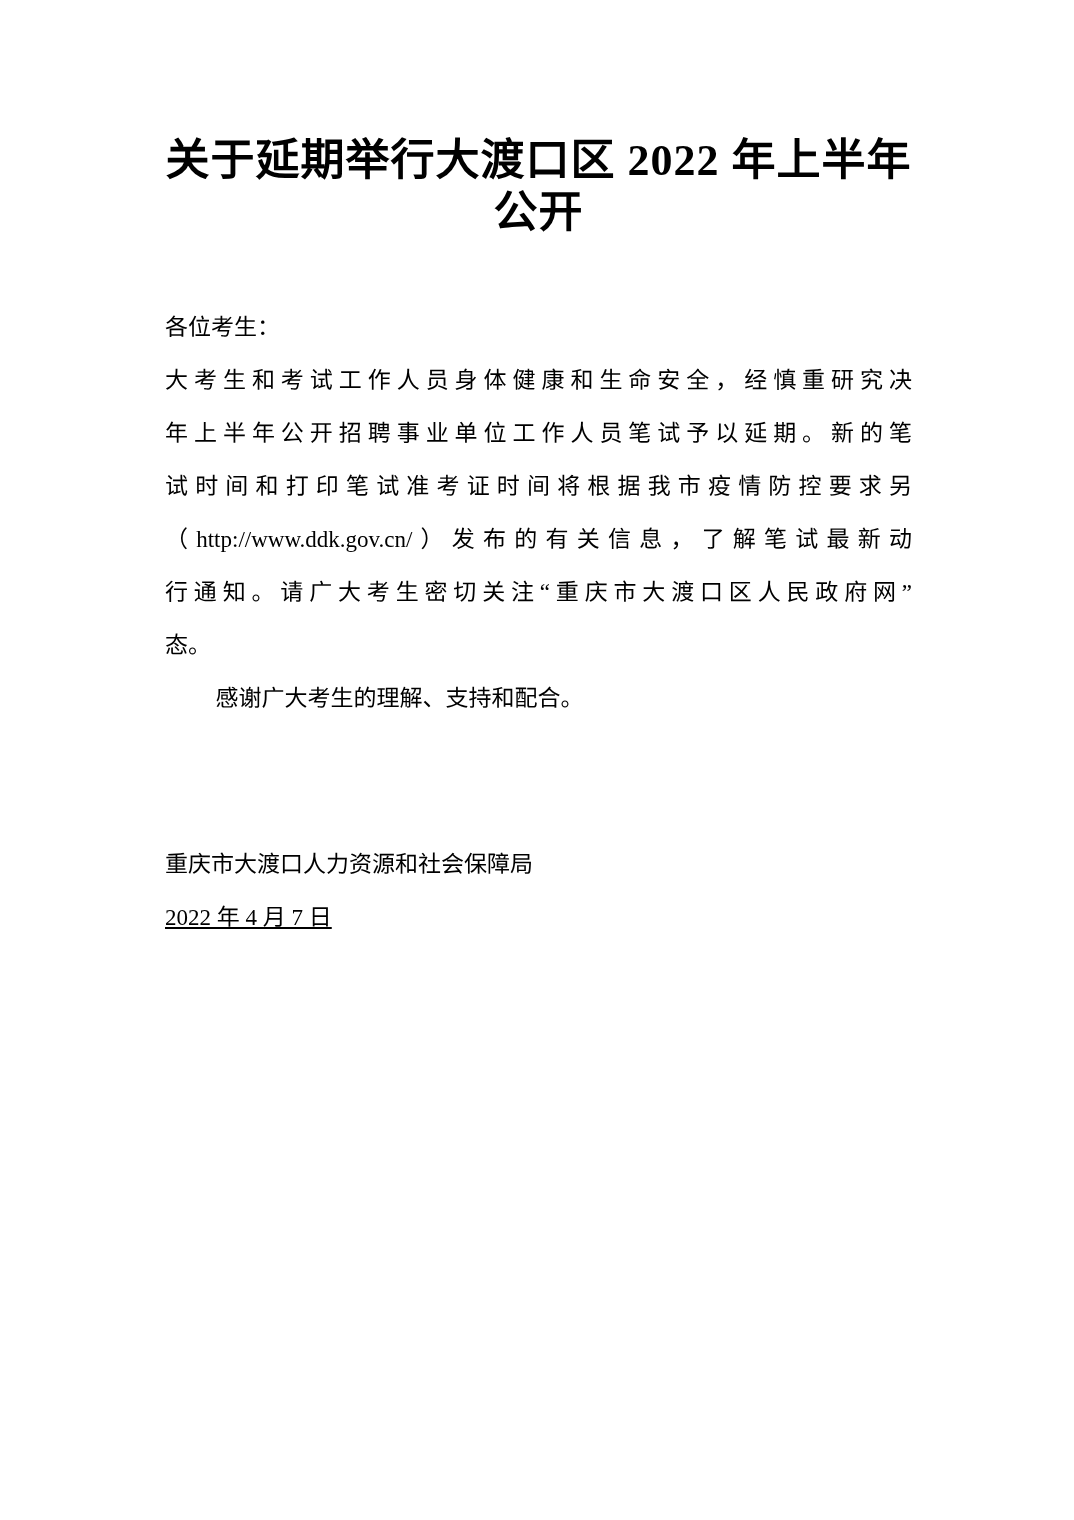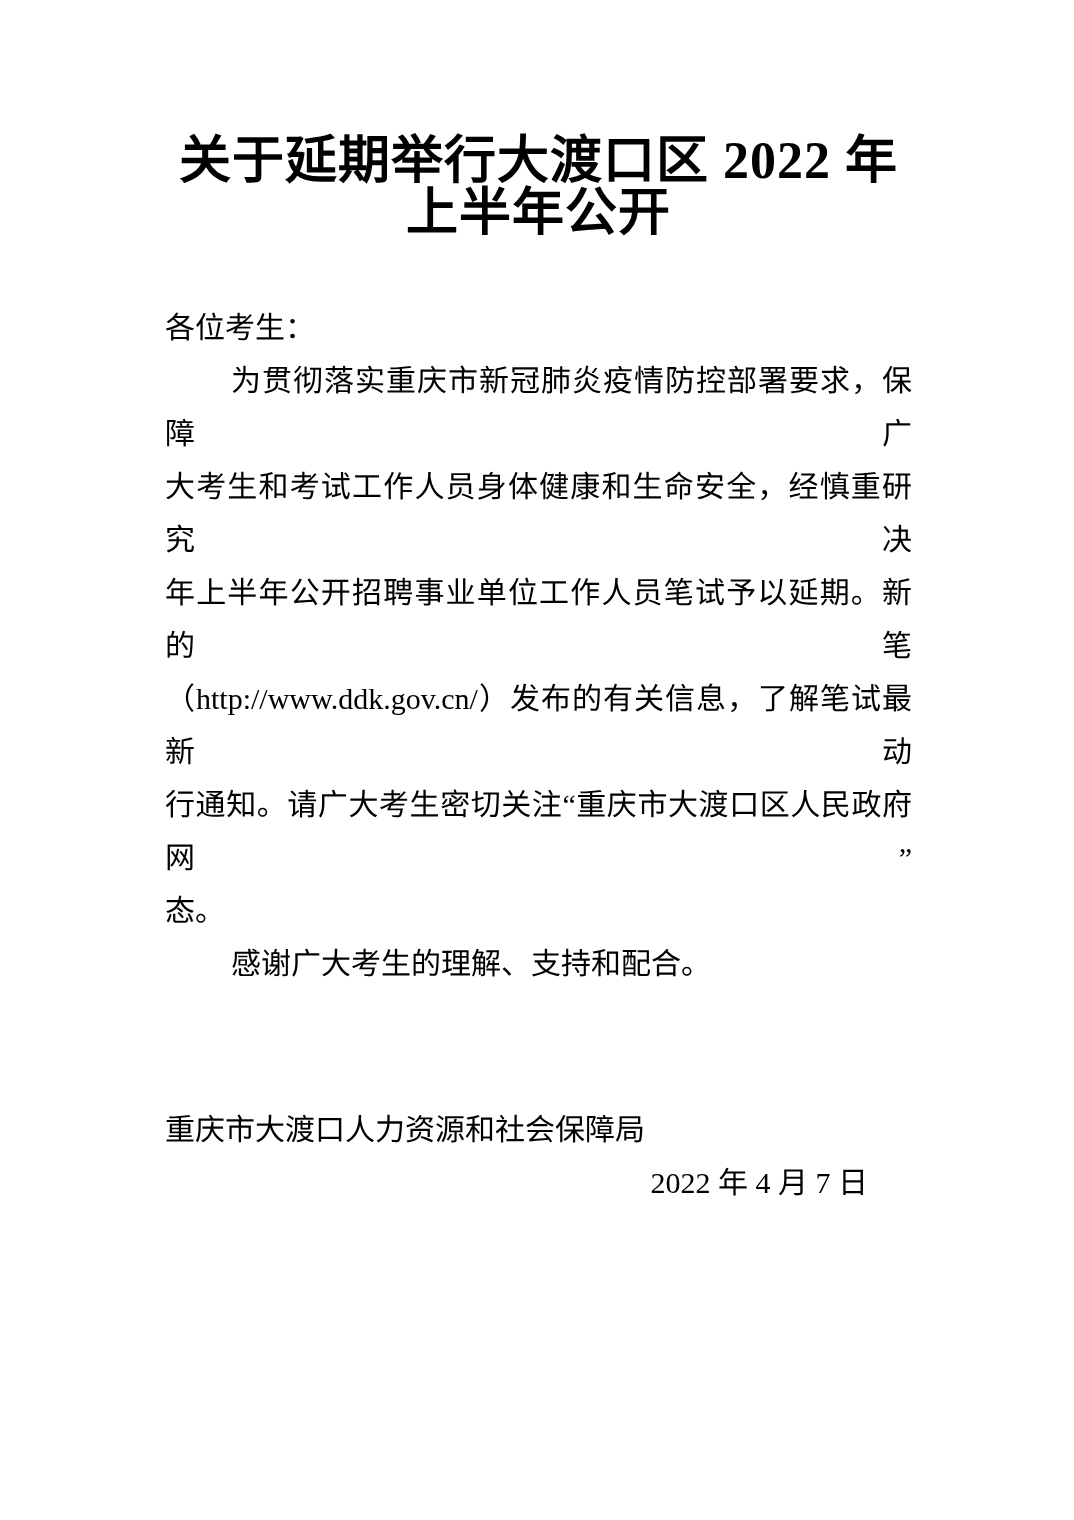--- a/index.html
+++ b/index.html
@@ -13,31 +13,31 @@
     height: 1520px;
     background: #ffffff;
     color: #000000;
     box-sizing: border-box;
     padding: 135px 162px 0 165px;
     font-family: "Liberation Serif", "DejaVu Serif", serif;
     overflow: hidden;
   }
   .title {
     margin: 0;
-    font-size: 52px;
+    font-size: 44px;
     font-weight: bold;
     line-height: 52px;
     text-align: center;
     letter-spacing: 1px;
   }
   .title-line {
     display: block;
   }
   .doc-body {
-    font-size: 30px;
+    font-size: 23px;
     line-height: 53px;
   }
   .salutation {
     margin-top: 62px;
   }
   .jline {
     text-align: justify;
     text-align-last: justify;
     text-justify: inter-character;
   }
@@ -48,41 +48,42 @@
     text-align: left;
   }
   .indent2 {
     padding-left: 2.2em;
   }
   .signature {
     margin-top: 113px;
     text-align: left;
   }
   .date {
-    text-align: right;
+    text-align: left;
     padding-right: 44px;
+    text-decoration: underline;
   }
 </style>
 </head>
 <body>
 
 <div class="page">
 
   <h1 class="title">
     <span class="title-line">关于延期举行大渡口区 2022 年上半年公开</span>
   </h1>
 
   <div class="doc-body">
 
     <div class="salutation">各位考生：</div>
 
     <div>
-      <div class="jline first">为贯彻落实重庆市新冠肺炎疫情防控部署要求，保障广</div>
       <div class="jline">大考生和考试工作人员身体健康和生命安全，经慎重研究决</div>
       <div class="jline">年上半年公开招聘事业单位工作人员笔试予以延期。新的笔</div>
+      <div class="jline">试时间和打印笔试准考证时间将根据我市疫情防控要求另</div>
       <div class="jline">（http://www.ddk.gov.cn/）发布的有关信息，了解笔试最新动</div>
       <div class="jline">行通知。请广大考生密切关注“重庆市大渡口区人民政府网”</div>
       <div class="plainline">态。</div>
     </div>
 
     <div class="plainline indent2">感谢广大考生的理解、支持和配合。</div>
 
 
     <div class="signature">重庆市大渡口人力资源和社会保障局</div>
 

